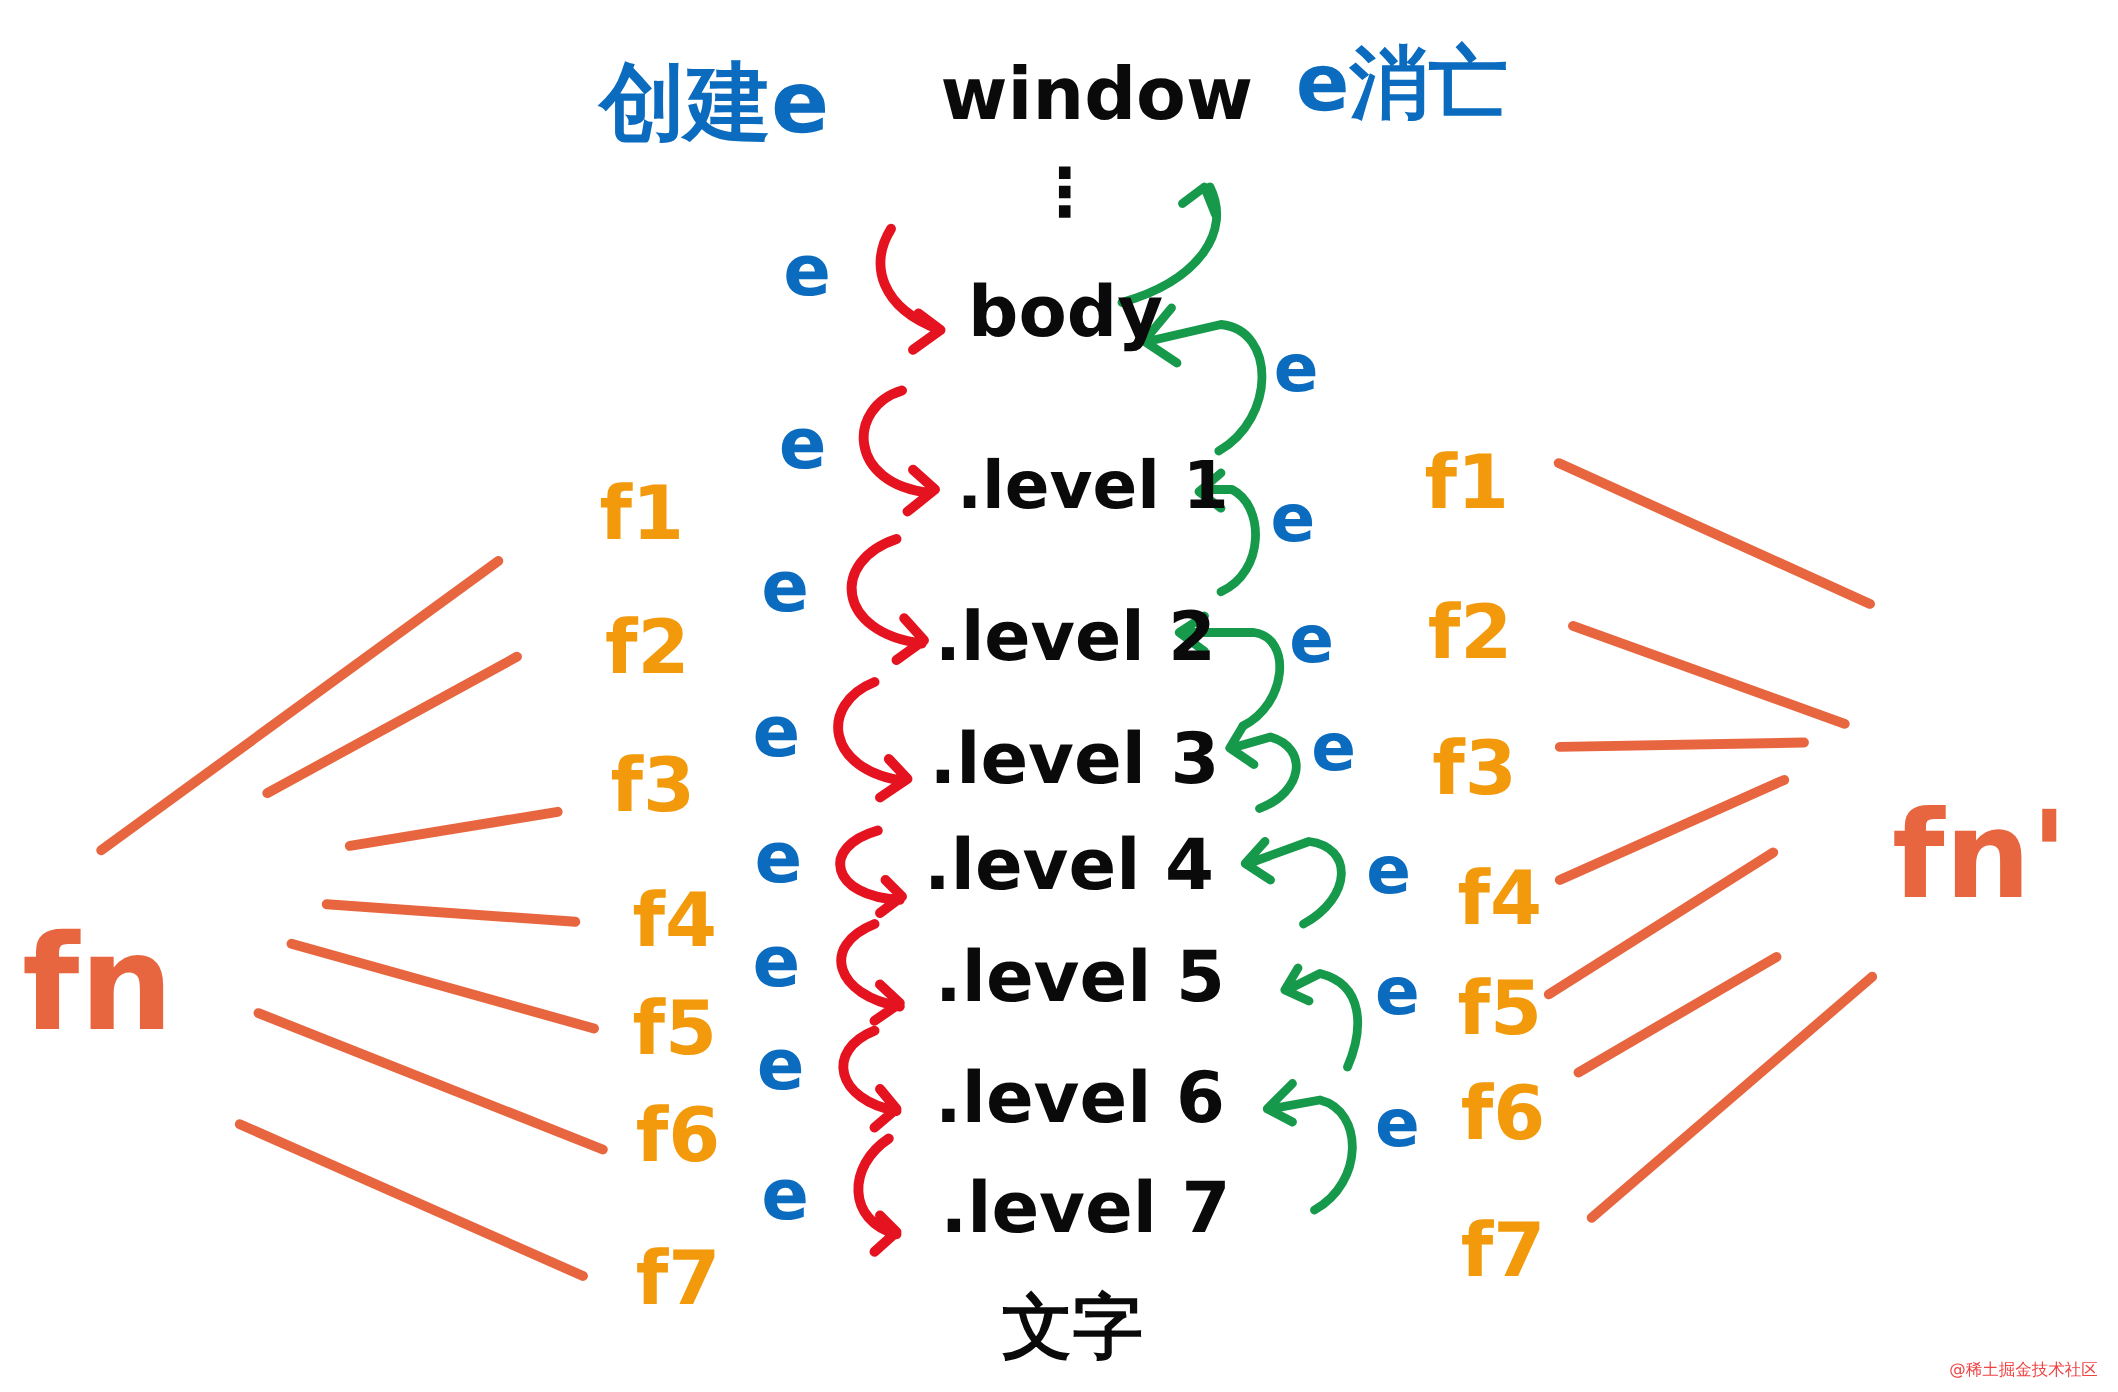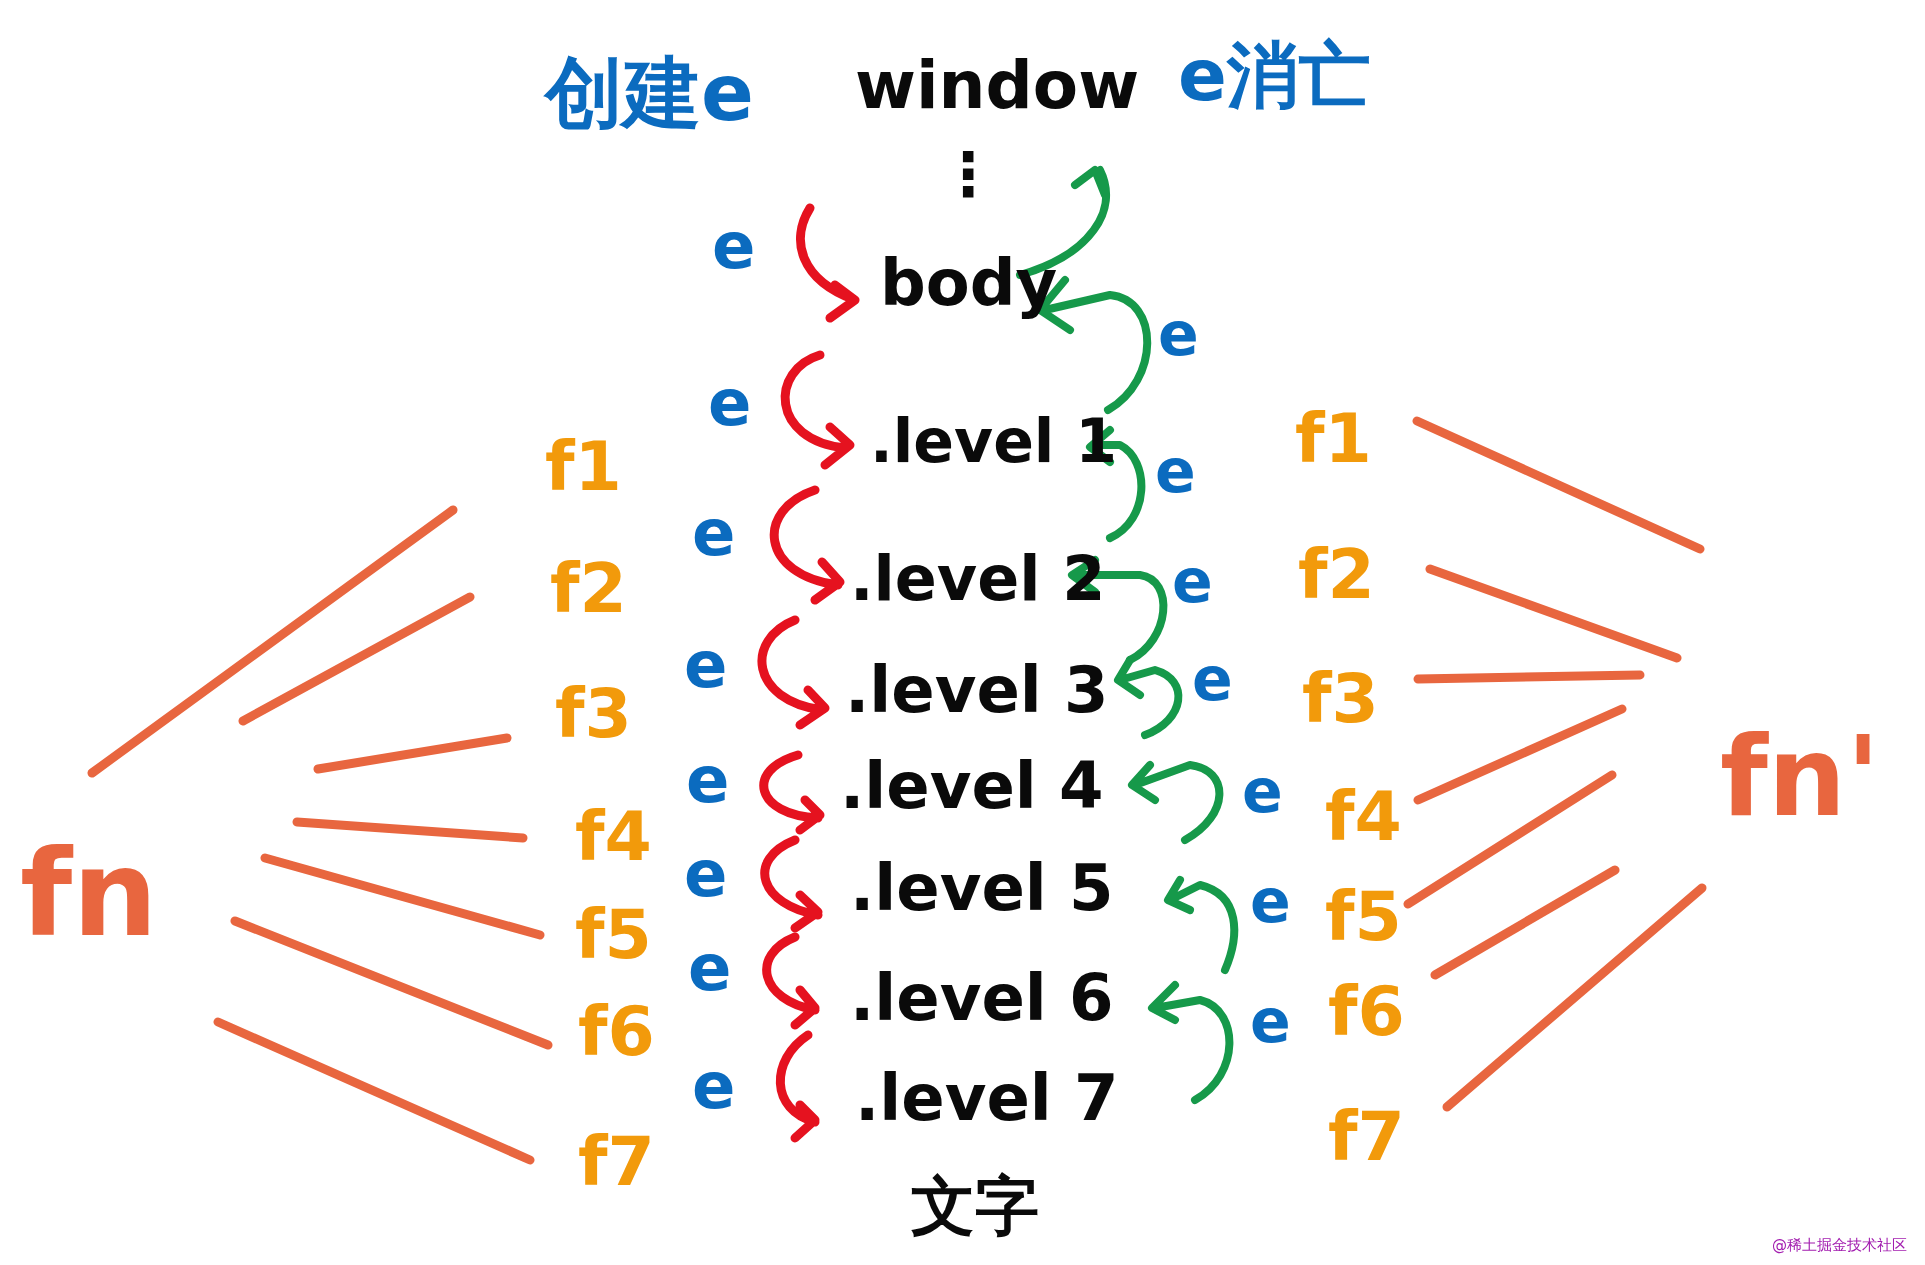--- a/index.html
+++ b/index.html
@@ -6,21 +6,21 @@
     body { width: 1925px; height: 1265px; position: relative; overflow: hidden; }
     #canvas { position: absolute; left: 0; top: 0; width: 1925px; height: 1265px; }
     .hand { font-family: "DejaVu Sans", sans-serif; font-weight: bold; }
     .blue { fill: #0b6bbf; }
     .black { fill: #0a0a0a; }
     .orange { fill: #f29a0b; }
     .coral { fill: #e8663f; }
     .red-stroke { stroke: #e5121f; fill: none; stroke-width: 9; stroke-linecap: round; stroke-linejoin: round; }
     .green-stroke { stroke: #16994a; fill: none; stroke-width: 8; stroke-linecap: round; stroke-linejoin: round; }
     .coral-stroke { stroke: #e8663f; fill: none; stroke-width: 9; stroke-linecap: round; }
-    .watermark { position: absolute; right: 18px; bottom: 10px; font-family: "DejaVu Sans", sans-serif; font-size: 15px; color: #a21caf; }
+    .watermark { position: absolute; right: 18px; bottom: 10px; font-family: "DejaVu Sans", sans-serif; font-size: 15px; color: #ef4444; }
   </style>
 </head>
 <body>
 
 <svg id="canvas" viewBox="0 0 1925 1265" xmlns="http://www.w3.org/2000/svg">
 
   <text class="hand blue" x="545" y="120" font-size="78">创建e</text>
   <text class="hand black" x="855" y="108" font-size="66" text-anchor="start">window</text>
   <text class="hand blue" x="1178" y="100" font-size="72">e消亡</text>
   <text class="hand black" x="938" y="195" font-size="60">⋮</text>

